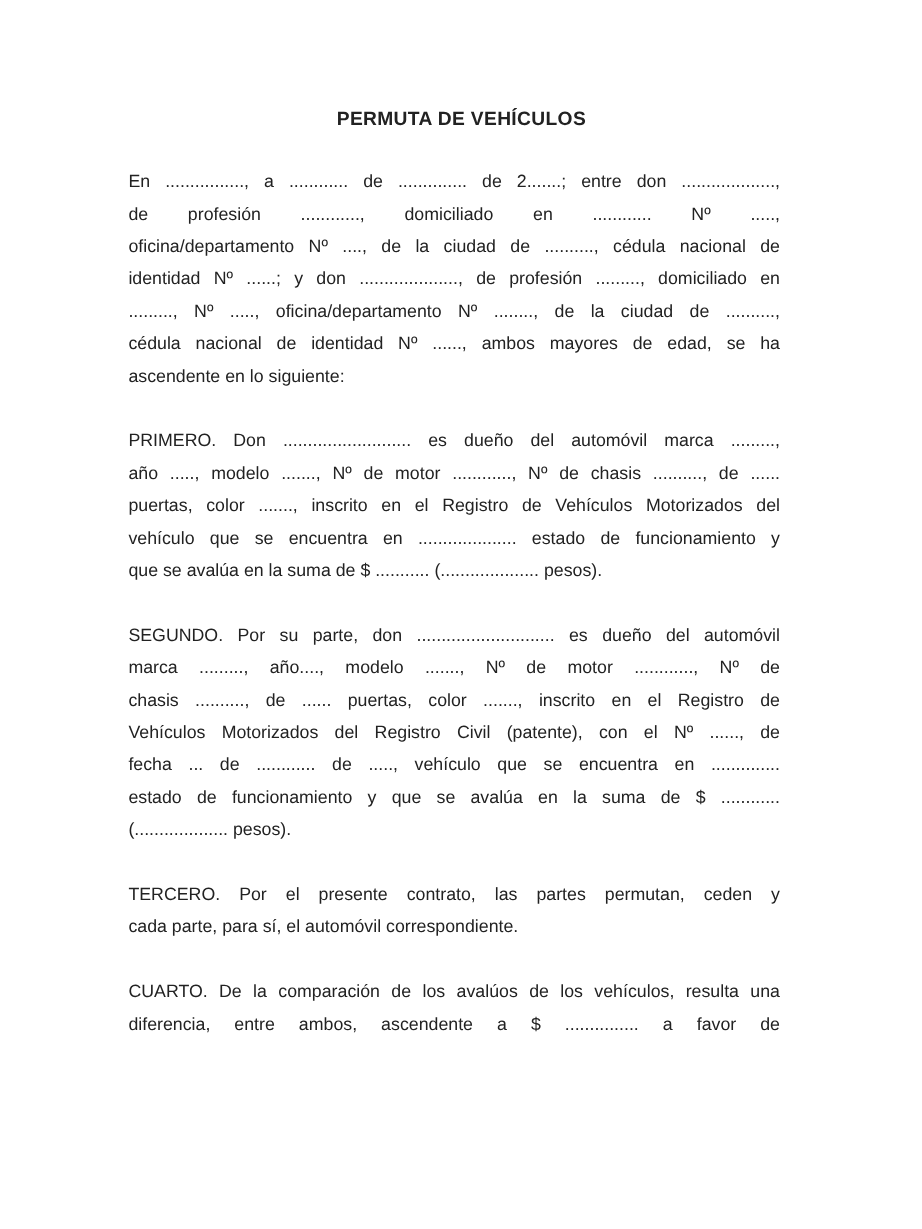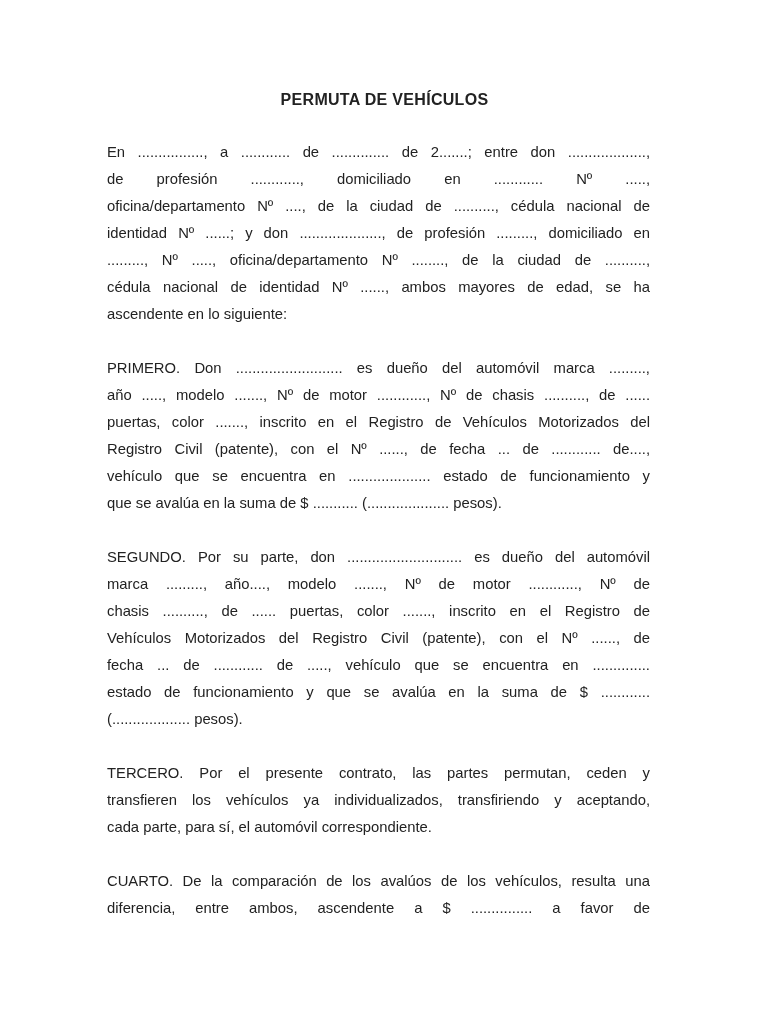--- a/index.html
+++ b/index.html
@@ -58,38 +58,36 @@
     <span class="ln">identidad Nº ......; y don ...................., de profesión ........., domiciliado en</span>
     <span class="ln">........., Nº ....., oficina/departamento Nº ........, de la ciudad de ..........,</span>
     <span class="ln">cédula nacional de identidad Nº ......, ambos mayores de edad, se ha</span>
     <span class="ln last">ascendente en lo siguiente:</span>
   </p>
 
   <p class="para">
     <span class="ln">PRIMERO. Don .......................... es dueño del automóvil marca .........,</span>
     <span class="ln">año ....., modelo ......., Nº de motor ............, Nº de chasis .........., de ......</span>
     <span class="ln">puertas, color ......., inscrito en el Registro de Vehículos Motorizados del</span>
-    <span class="ln">Registro Civil (patente), con el Nº ......, de fecha ... de ............ de....,</span>
     <span class="ln">vehículo que se encuentra en .................... estado de funcionamiento y</span>
     <span class="ln last">que se avalúa en la suma de $ ........... (.................... pesos).</span>
   </p>
 
   <p class="para">
     <span class="ln">SEGUNDO. Por su parte, don ............................ es dueño del automóvil</span>
     <span class="ln">marca ........., año...., modelo ......., Nº de motor ............, Nº de</span>
     <span class="ln">chasis .........., de ...... puertas, color ......., inscrito en el Registro de</span>
     <span class="ln">Vehículos Motorizados del Registro Civil (patente), con el Nº ......, de</span>
     <span class="ln">fecha ... de ............ de ....., vehículo que se encuentra en ..............</span>
     <span class="ln">estado de funcionamiento y que se avalúa en la suma de $ ............</span>
     <span class="ln last">(................... pesos).</span>
   </p>
 
   <p class="para">
     <span class="ln">TERCERO. Por el presente contrato, las partes permutan, ceden y</span>
-    <span class="ln">transfieren los vehículos ya individualizados, transfiriendo y aceptando,</span>
     <span class="ln last">cada parte, para sí, el automóvil correspondiente.</span>
   </p>
 
   <p class="para">
     <span class="ln">CUARTO. De la comparación de los avalúos de los vehículos, resulta una</span>
     <span class="ln">diferencia, entre ambos, ascendente a $ ............... a favor de</span>
   </p>
 
 </div>
 

